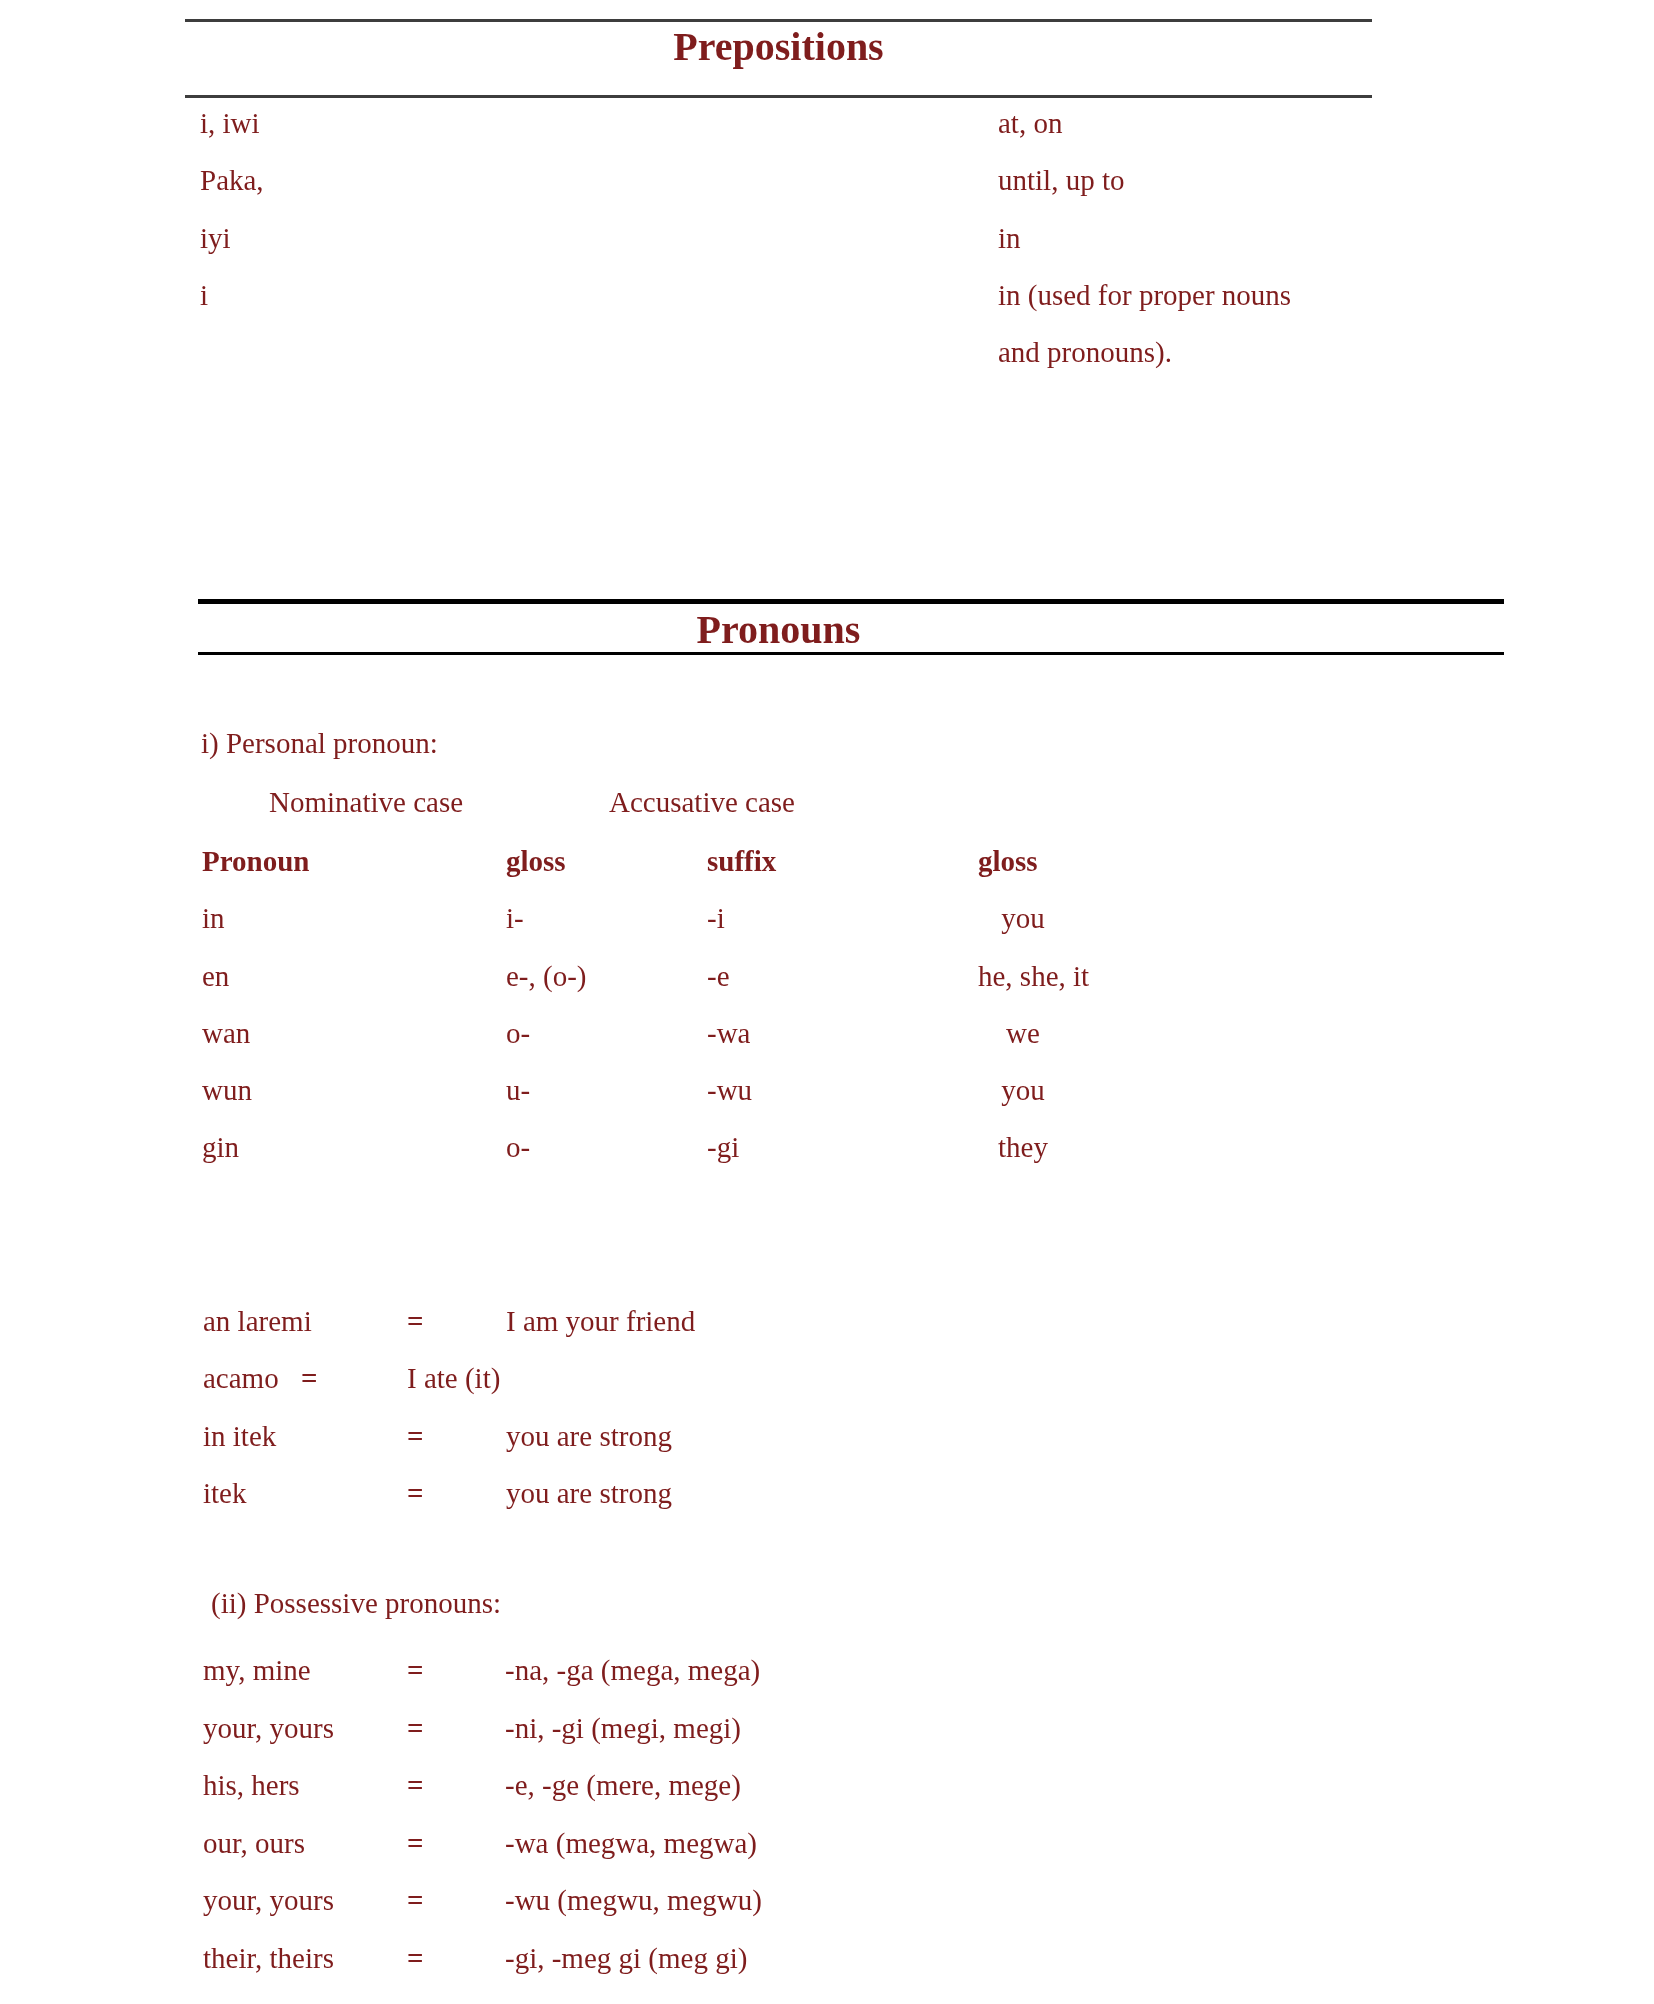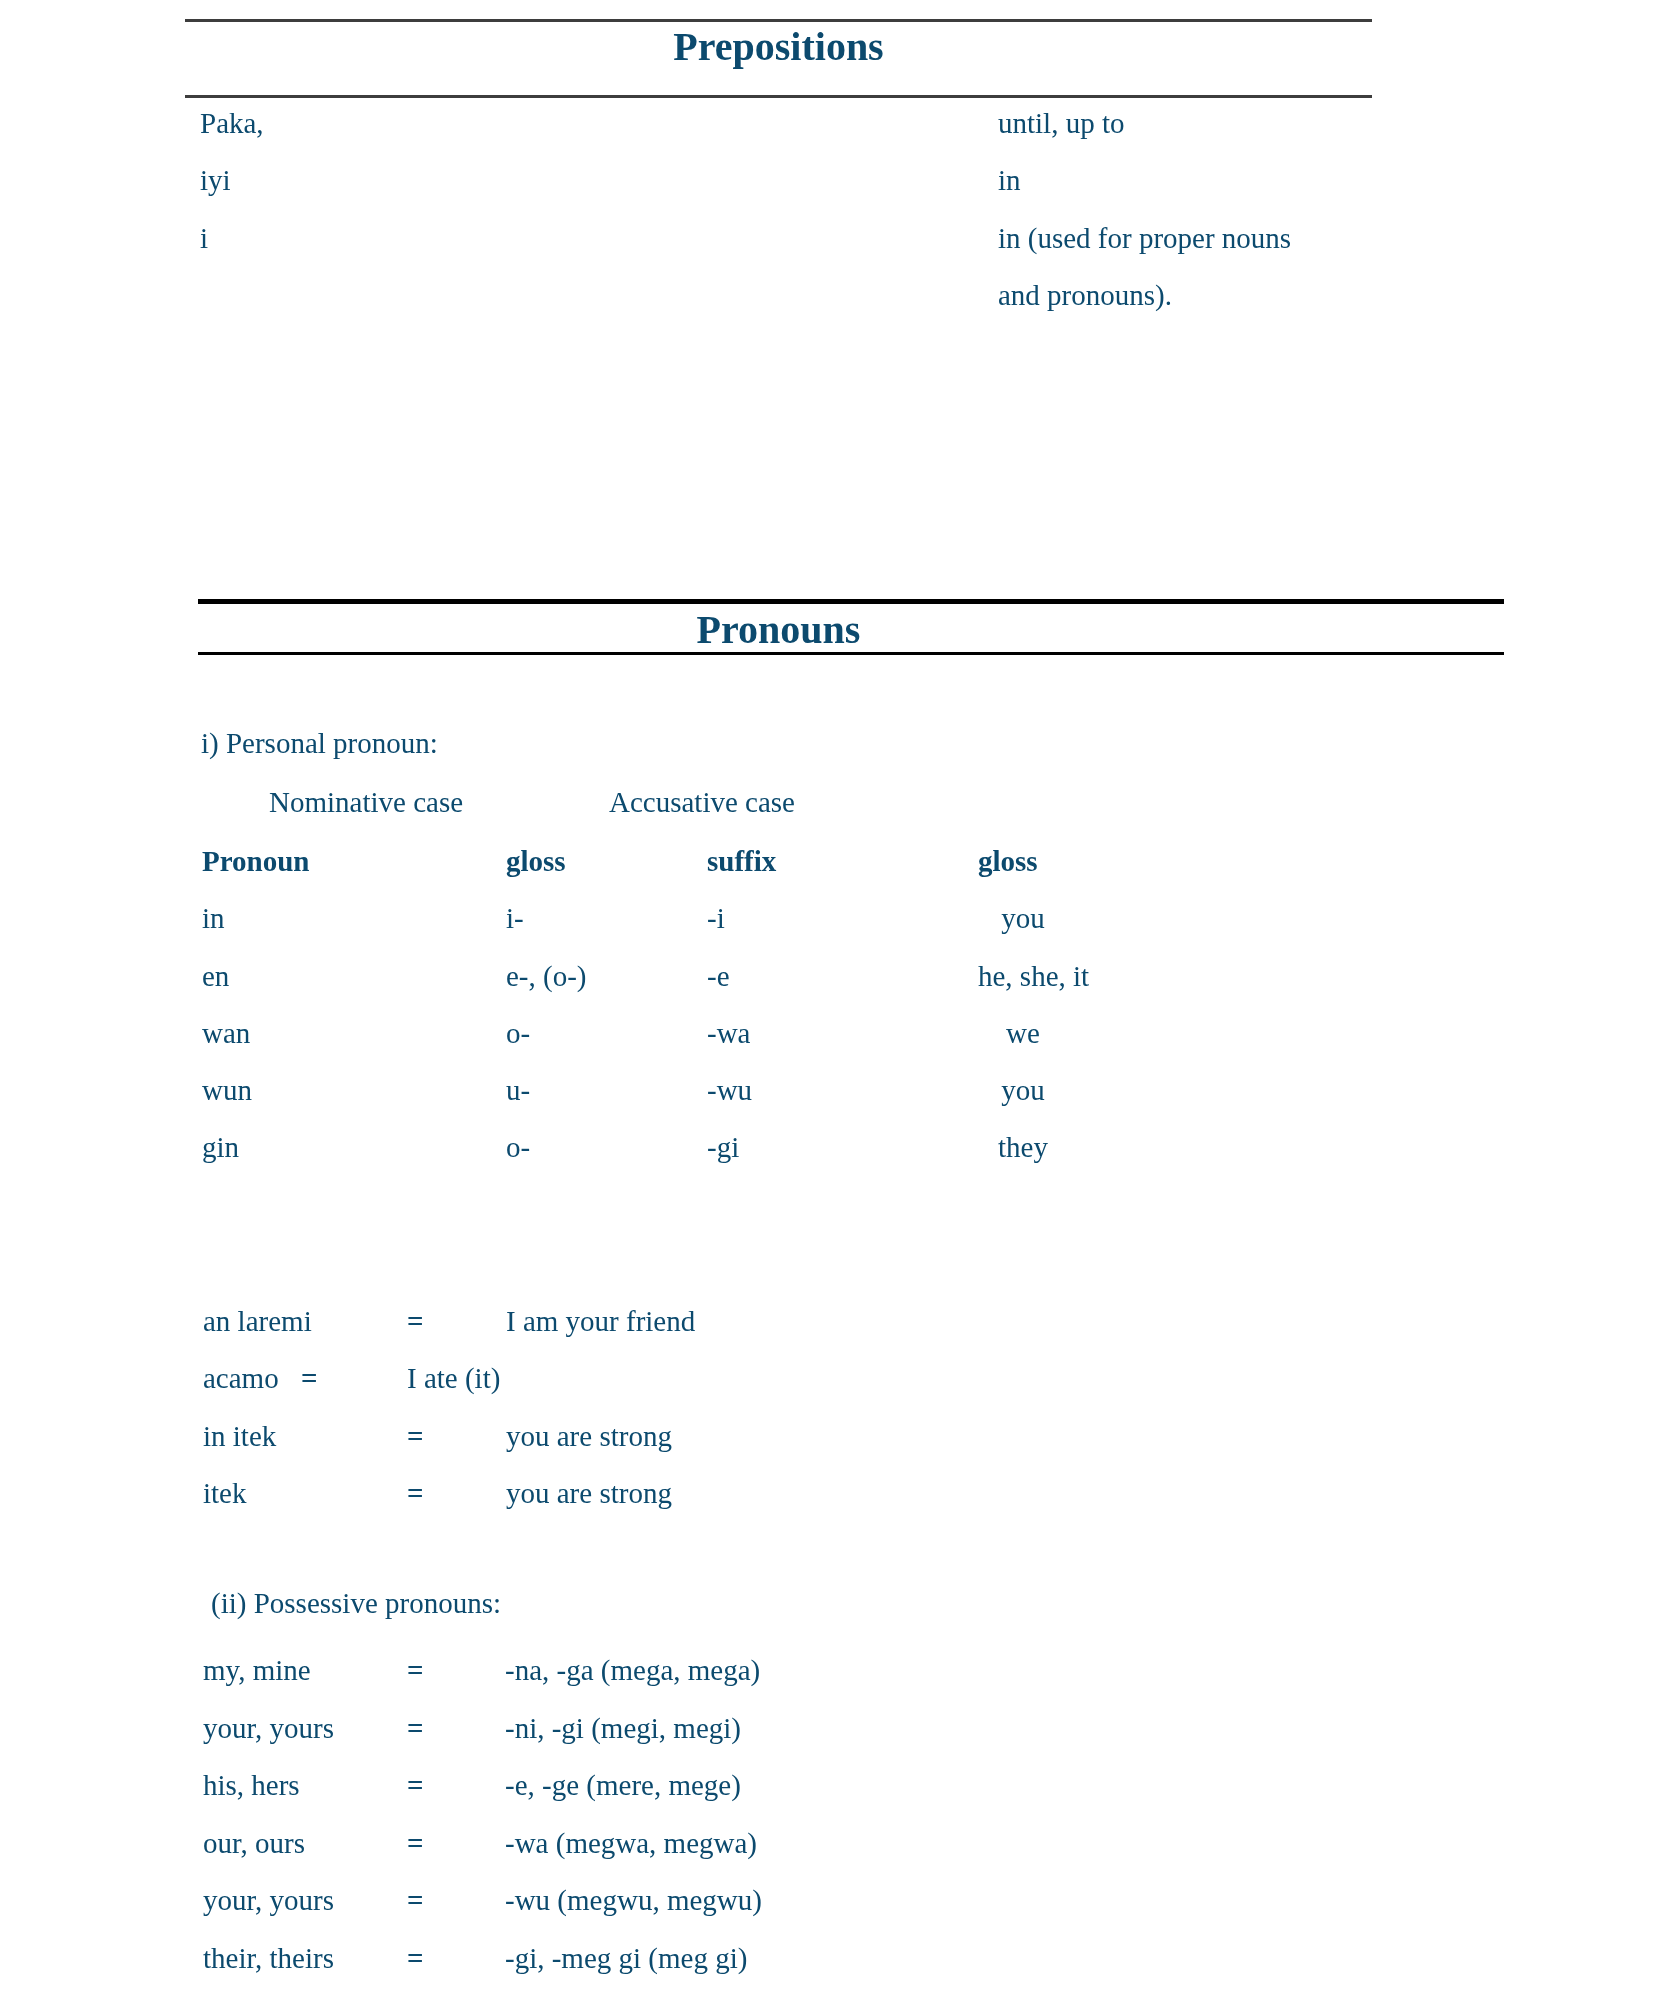--- a/index.html
+++ b/index.html
@@ -1,19 +1,19 @@
 <!DOCTYPE html>
 <html><head>
 <meta charset="utf-8">
 <style>
   html,body { margin:0; padding:0; background:#ffffff; }
   .page {
     position:relative; width:1654px; height:2004px; background:#ffffff;
     font-family:"Liberation Serif","DejaVu Serif",serif;
-    font-size:29px; color:#0c4a6e; overflow:hidden;
+    font-size:29px; color:#7f1d1d; overflow:hidden;
   }
   .rule { position:absolute; }
   .rule-thin { background:#3d3d3d; height:3px; }
   .rule-black-thick { background:#000000; height:5px; }
   .rule-black-thin { background:#000000; height:3px; }
 
   .doc-title {
     position:absolute; left:185px; width:1187px; text-align:center;
     font-size:40px; font-weight:bold; line-height:50px;
   }
@@ -64,20 +64,24 @@
 <body>
 
 <div class="page">
 
   <div class="rule rule-thin" id="prep-rule-top"></div>
   <div class="doc-title" id="prep-title">Prepositions</div>
   <div class="rule rule-thin" id="prep-rule-bottom"></div>
 
   <div class="rows-block" id="prep-rows">
     <div class="row">
+      <span class="cell prep-term">i, iwi</span>
+      <span class="cell prep-gloss">at, on</span>
+    </div>
+    <div class="row">
       <span class="cell prep-term">Paka,</span>
       <span class="cell prep-gloss">until, up to</span>
     </div>
     <div class="row">
       <span class="cell prep-term">iyi</span>
       <span class="cell prep-gloss">in</span>
     </div>
     <div class="row">
       <span class="cell prep-term">i</span>
       <span class="cell prep-gloss">in (used for proper nouns</span>

